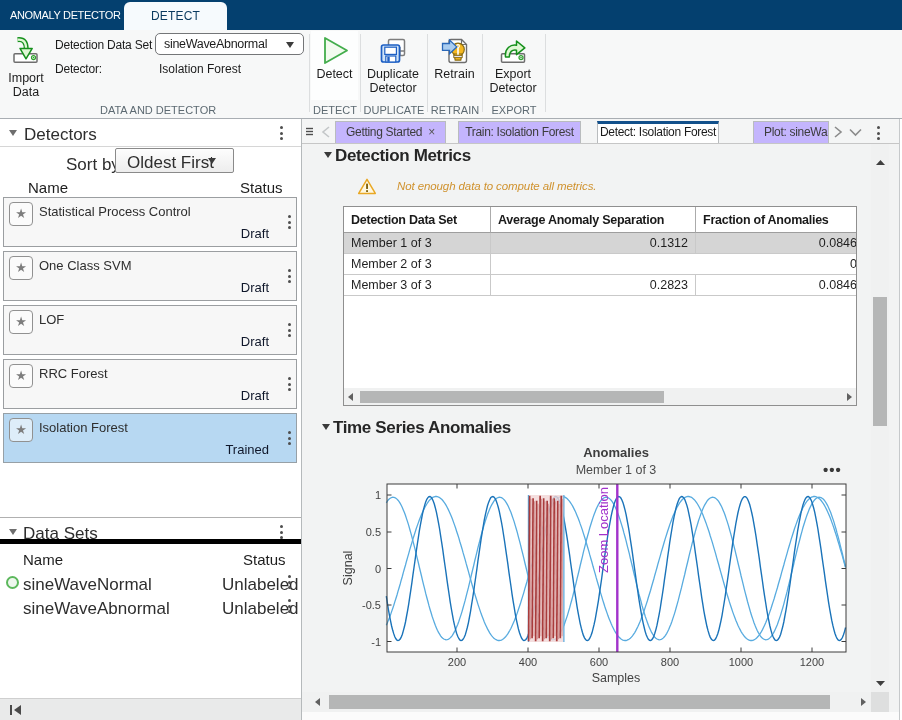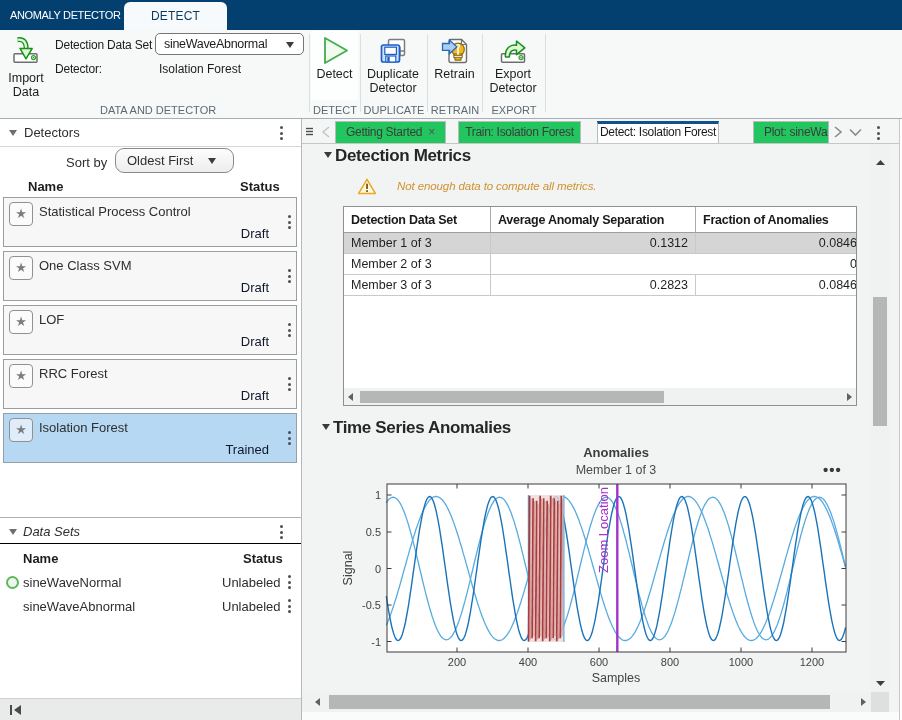--- a/index.html
+++ b/index.html
@@ -23,26 +23,26 @@
 #leftpanel{left:0;top:119px;width:301px;height:601px;background:#fff;border-right:1px solid #b5b9bb;box-sizing:content-box;}
 .panelhead{position:absolute;left:0;width:301px;height:27px;background:#fff;border-bottom:1px solid #d6d6d6;}
 .tri{position:absolute;width:0;height:0;border-left:4.5px solid transparent;border-right:4.5px solid transparent;border-top:6px solid #6e6e6e;}
 .dots3{position:absolute;width:3px;}
 .dots3 i{display:block;width:3px;height:3px;border-radius:50%;background:#4e4e4e;margin-bottom:2.5px;}
 .card{position:absolute;left:3px;width:294px;height:50px;background:#f7f7f7;border:1px solid #9b9ea1;box-sizing:border-box;}
 .cardsel{background:#b7d8f2;border-color:#97a0a6;}
 .starbtn{position:absolute;left:5px;top:4px;width:22px;height:22px;border:1px solid #919191;border-radius:4px;background:rgba(255,255,255,.55);color:#7d7d7d;font-size:13px;line-height:21px;text-align:center;}
 .cname{position:absolute;left:35px;top:6px;font-size:13px;color:#2e2e2e;}
 .cstatus{position:absolute;right:27px;bottom:5px;font-size:13px;color:#0f172a;}
-.t13{font-size:13px;color:#2e2e2e;white-space:nowrap;}
-.tbold{font-size:13px;font-weight:bold;color:#1d1d1d;white-space:nowrap;}
+.t13{font-size:17px;color:#2e2e2e;white-space:nowrap;}
+.tbold{font-size:15px;font-weight:normal;color:#1d1d1d;white-space:nowrap;}
 
 #rightarea{left:302px;top:119px;width:597px;height:601px;background:#f2f3f3;}
 #tabstrip{left:302px;top:119px;width:597px;height:25px;background:#f4f5f5;border-bottom:1px solid #c6c6c6;box-sizing:border-box;}
-.dtab{position:absolute;top:121px;height:22px;background:#22c55e;border:1px solid #b9bcbe;border-bottom:none;box-sizing:border-box;font-size:12px;letter-spacing:-0.3px;color:#3c3c3c;text-align:center;line-height:21px;white-space:nowrap;overflow:hidden;}
+.dtab{position:absolute;top:121px;height:22px;background:#c4b5fd;border:1px solid #b9bcbe;border-bottom:none;box-sizing:border-box;font-size:12px;letter-spacing:-0.3px;color:#3c3c3c;text-align:center;line-height:21px;white-space:nowrap;overflow:hidden;}
 #activetab{background:#fff;border-top:3px solid #12508b;color:#1a1a1a;line-height:17px;}
 .secthead{position:absolute;font-size:17px;letter-spacing:-0.35px;font-weight:bold;color:#262626;white-space:nowrap;}
 
 #mtable{left:343px;top:206px;width:514px;height:200px;background:#fff;border:1px solid #8f8f8f;box-sizing:border-box;overflow:hidden;}
 .th{position:absolute;top:0;height:26px;font-size:12.5px;letter-spacing:-0.25px;font-weight:bold;color:#1a1a1a;line-height:26px;padding-left:7px;box-sizing:border-box;border-right:1px solid #ababab;border-bottom:1px solid #9e9e9e;background:#fff;}
 .tr{position:absolute;height:21px;font-size:12.5px;color:#1f1f1f;line-height:20px;box-sizing:border-box;border-bottom:1px solid #c9c9c9;}
 .tc{position:absolute;top:0;height:21px;padding:0 7px;box-sizing:border-box;border-right:1px solid #c9c9c9;line-height:20px;}
 .num{text-align:right;}
 
 .sbtrack{position:absolute;background:#f0f1f1;}
@@ -83,21 +83,21 @@
 <div class="abs panelhead" style="top:119px;">
   <div class="tri" style="left:9px;top:11px;"></div>
   <div class="t13" style="position:absolute;left:24px;top:6px;">Detectors</div>
   <div class="dots3" style="left:280px;top:7px;">
       <i></i>
       <i></i>
       <i></i>
     </div>
 </div>
 <div class="abs t13" style="left:66px;top:155px;">Sort by</div>
-<div class="abs" style="left:115px;top:148px;width:119px;height:25px;border:1px solid #8a8a8a;border-radius:9px;background:linear-gradient(#fdfdfd,#ededed);box-sizing:border-box;">
+<div class="abs" style="left:115px;top:148px;width:119px;height:25px;border:1px solid #8a8a8a;border-radius:2px;background:linear-gradient(#fdfdfd,#ededed);box-sizing:border-box;">
   <div class="t13" style="position:absolute;left:11px;top:4px;">Oldest First</div>
   <div class="tri" style="left:92px;top:9px;border-top-color:#3c3c3c;"></div>
 </div>
 <div class="abs tbold" style="left:28px;top:179px;">Name</div>
 <div class="abs tbold" style="left:240px;top:179px;">Status</div>
 <div id="cards">
     <div class="card" style="top:197px;">
       <div class="starbtn">★</div>
       <div class="cname">Statistical Process Control</div>
       <div class="cstatus">Draft</div>
@@ -142,21 +142,21 @@
       <div class="cname">Isolation Forest</div>
       <div class="cstatus">Trained</div>
       <div class="dots3" style="left:284px;top:17px;">
         <i></i>
         <i></i>
         <i></i>
       </div>
     </div>
   </div>
 
-<div class="abs" style="left:0;top:517px;width:301px;height:27px;border-top:1px solid #b0b0b0;border-bottom:1px solid #000000;box-sizing:border-box;font-style:italic;">
+<div class="abs" style="left:0;top:517px;width:301px;height:27px;border-top:1px solid #b0b0b0;border-bottom:5px solid #000000;box-sizing:border-box;">
   <div class="tri" style="left:9px;top:11px;"></div>
   <div class="t13" style="position:absolute;left:23px;top:6px;">Data Sets</div>
   <div class="dots3" style="left:280px;top:7px;">
       <i></i>
       <i></i>
       <i></i>
     </div>
 </div>
 <div class="abs tbold" style="left:23px;top:551px;">Name</div>
 <div class="abs tbold" style="left:243px;top:551px;">Status</div>

